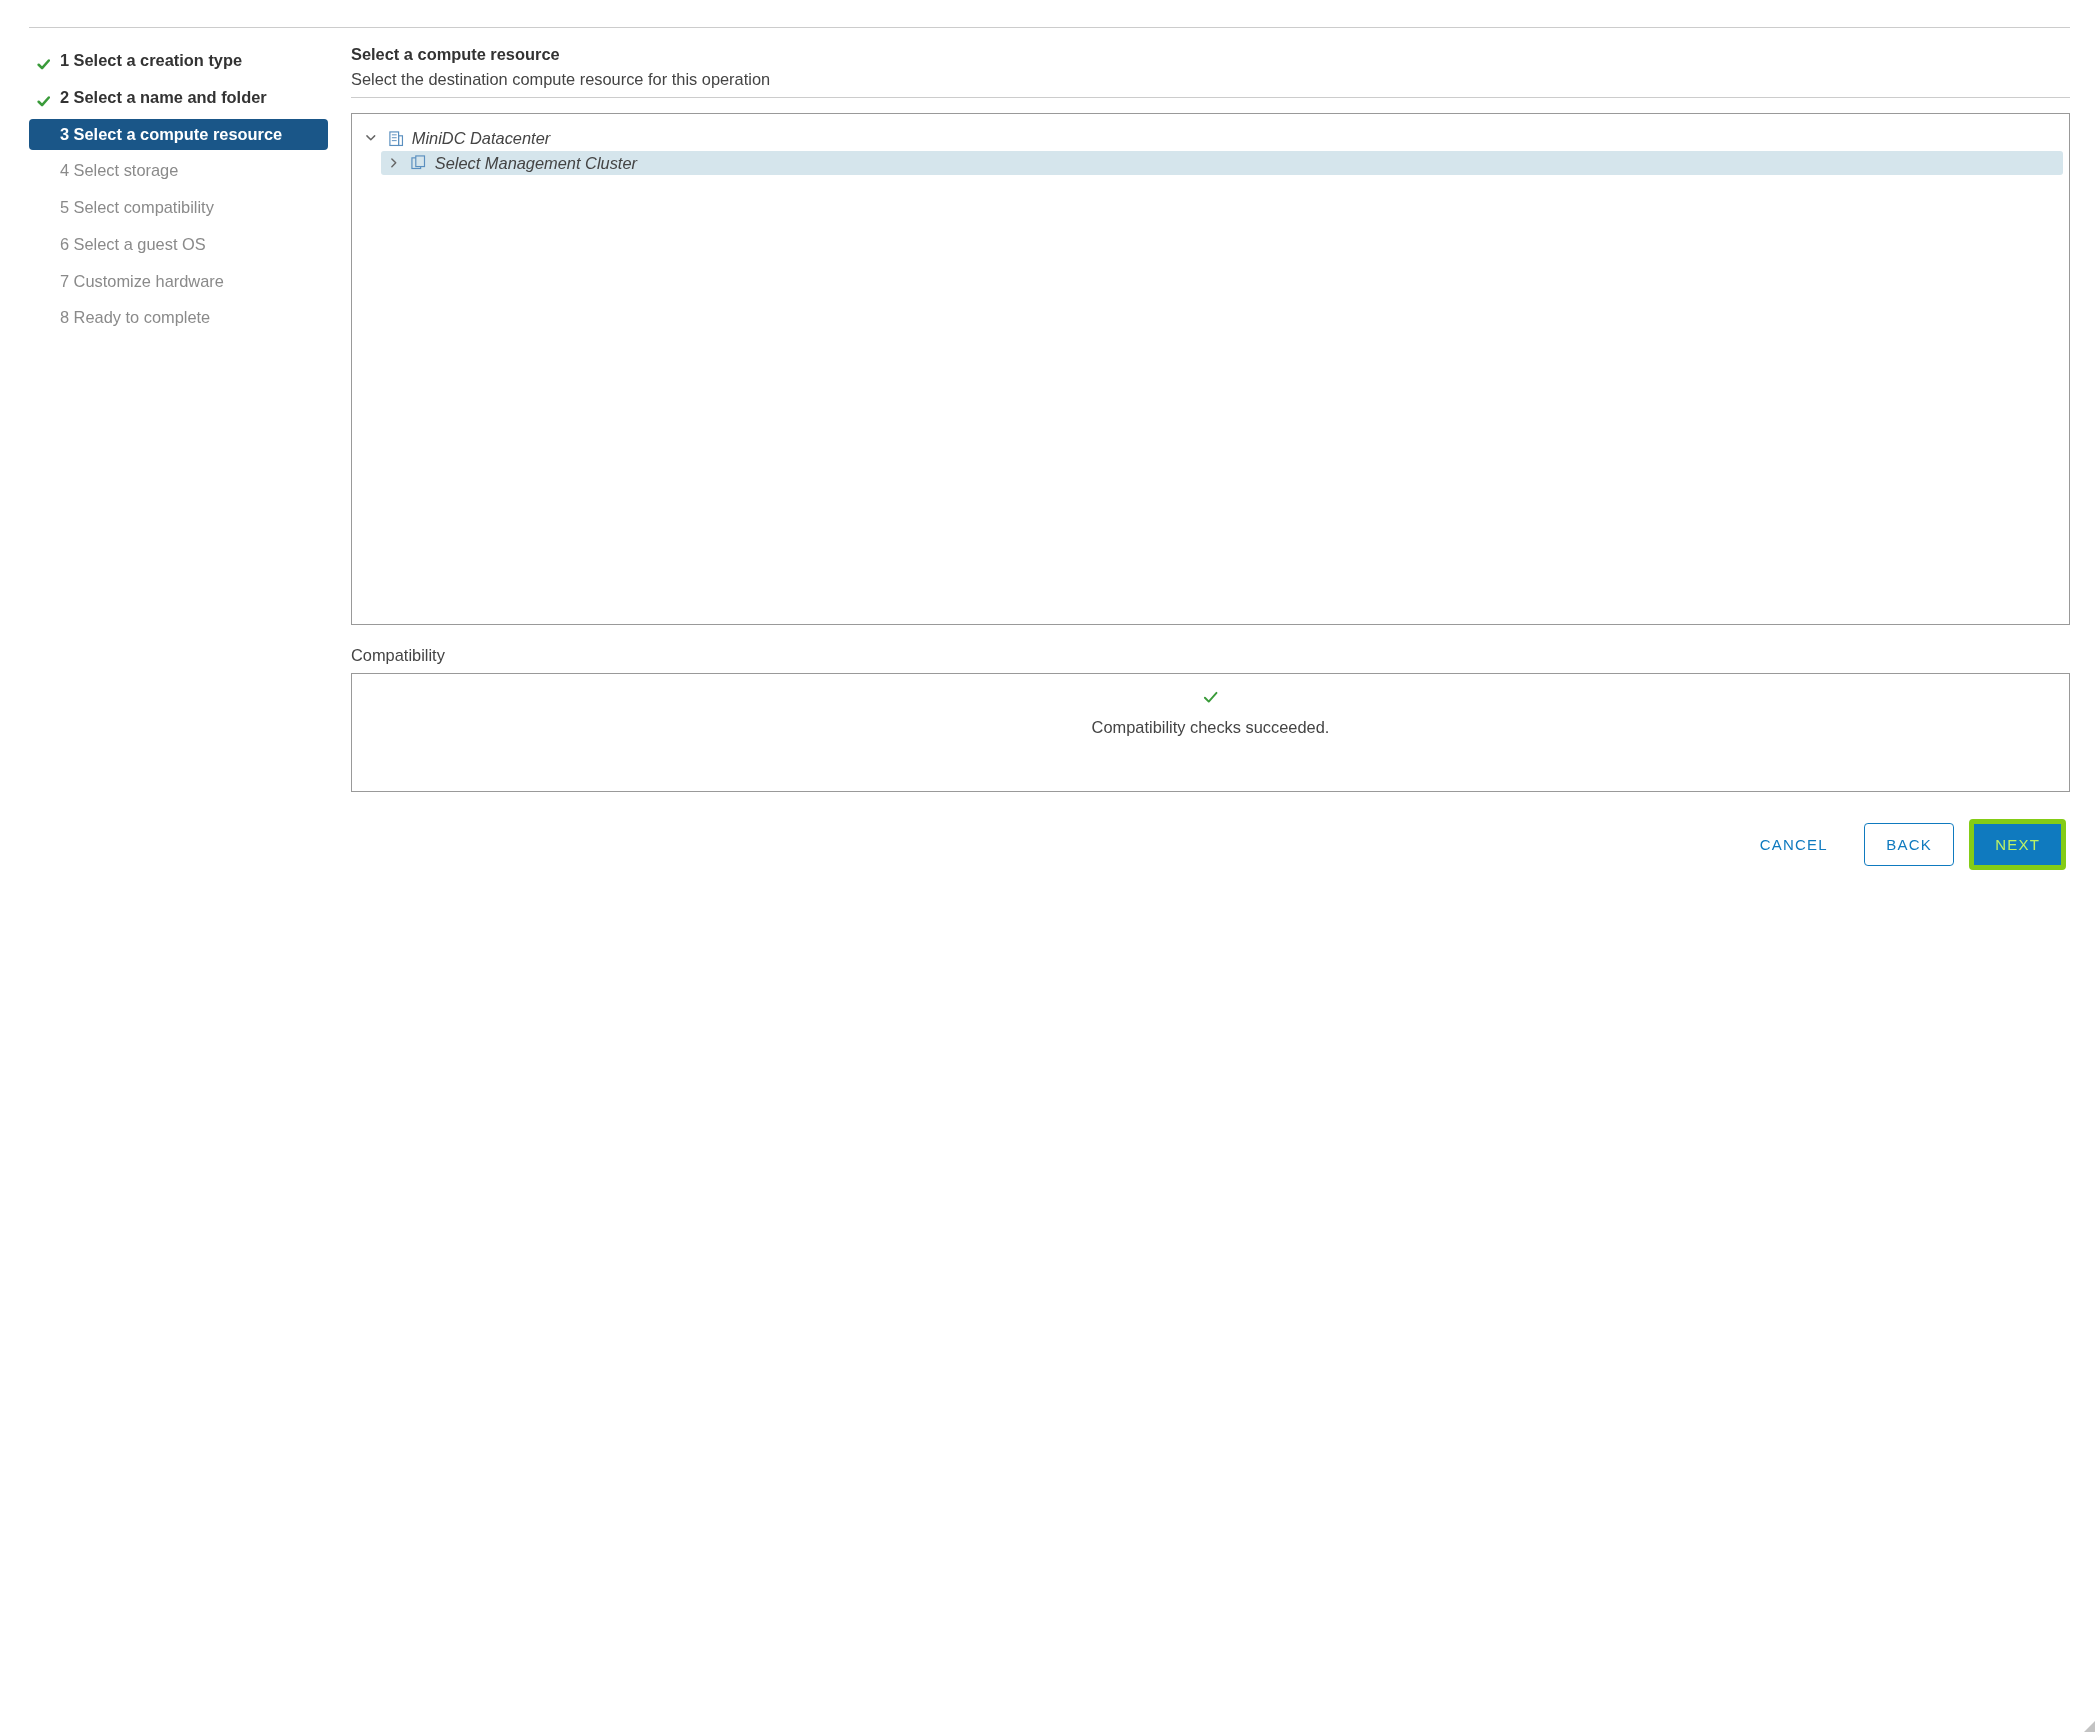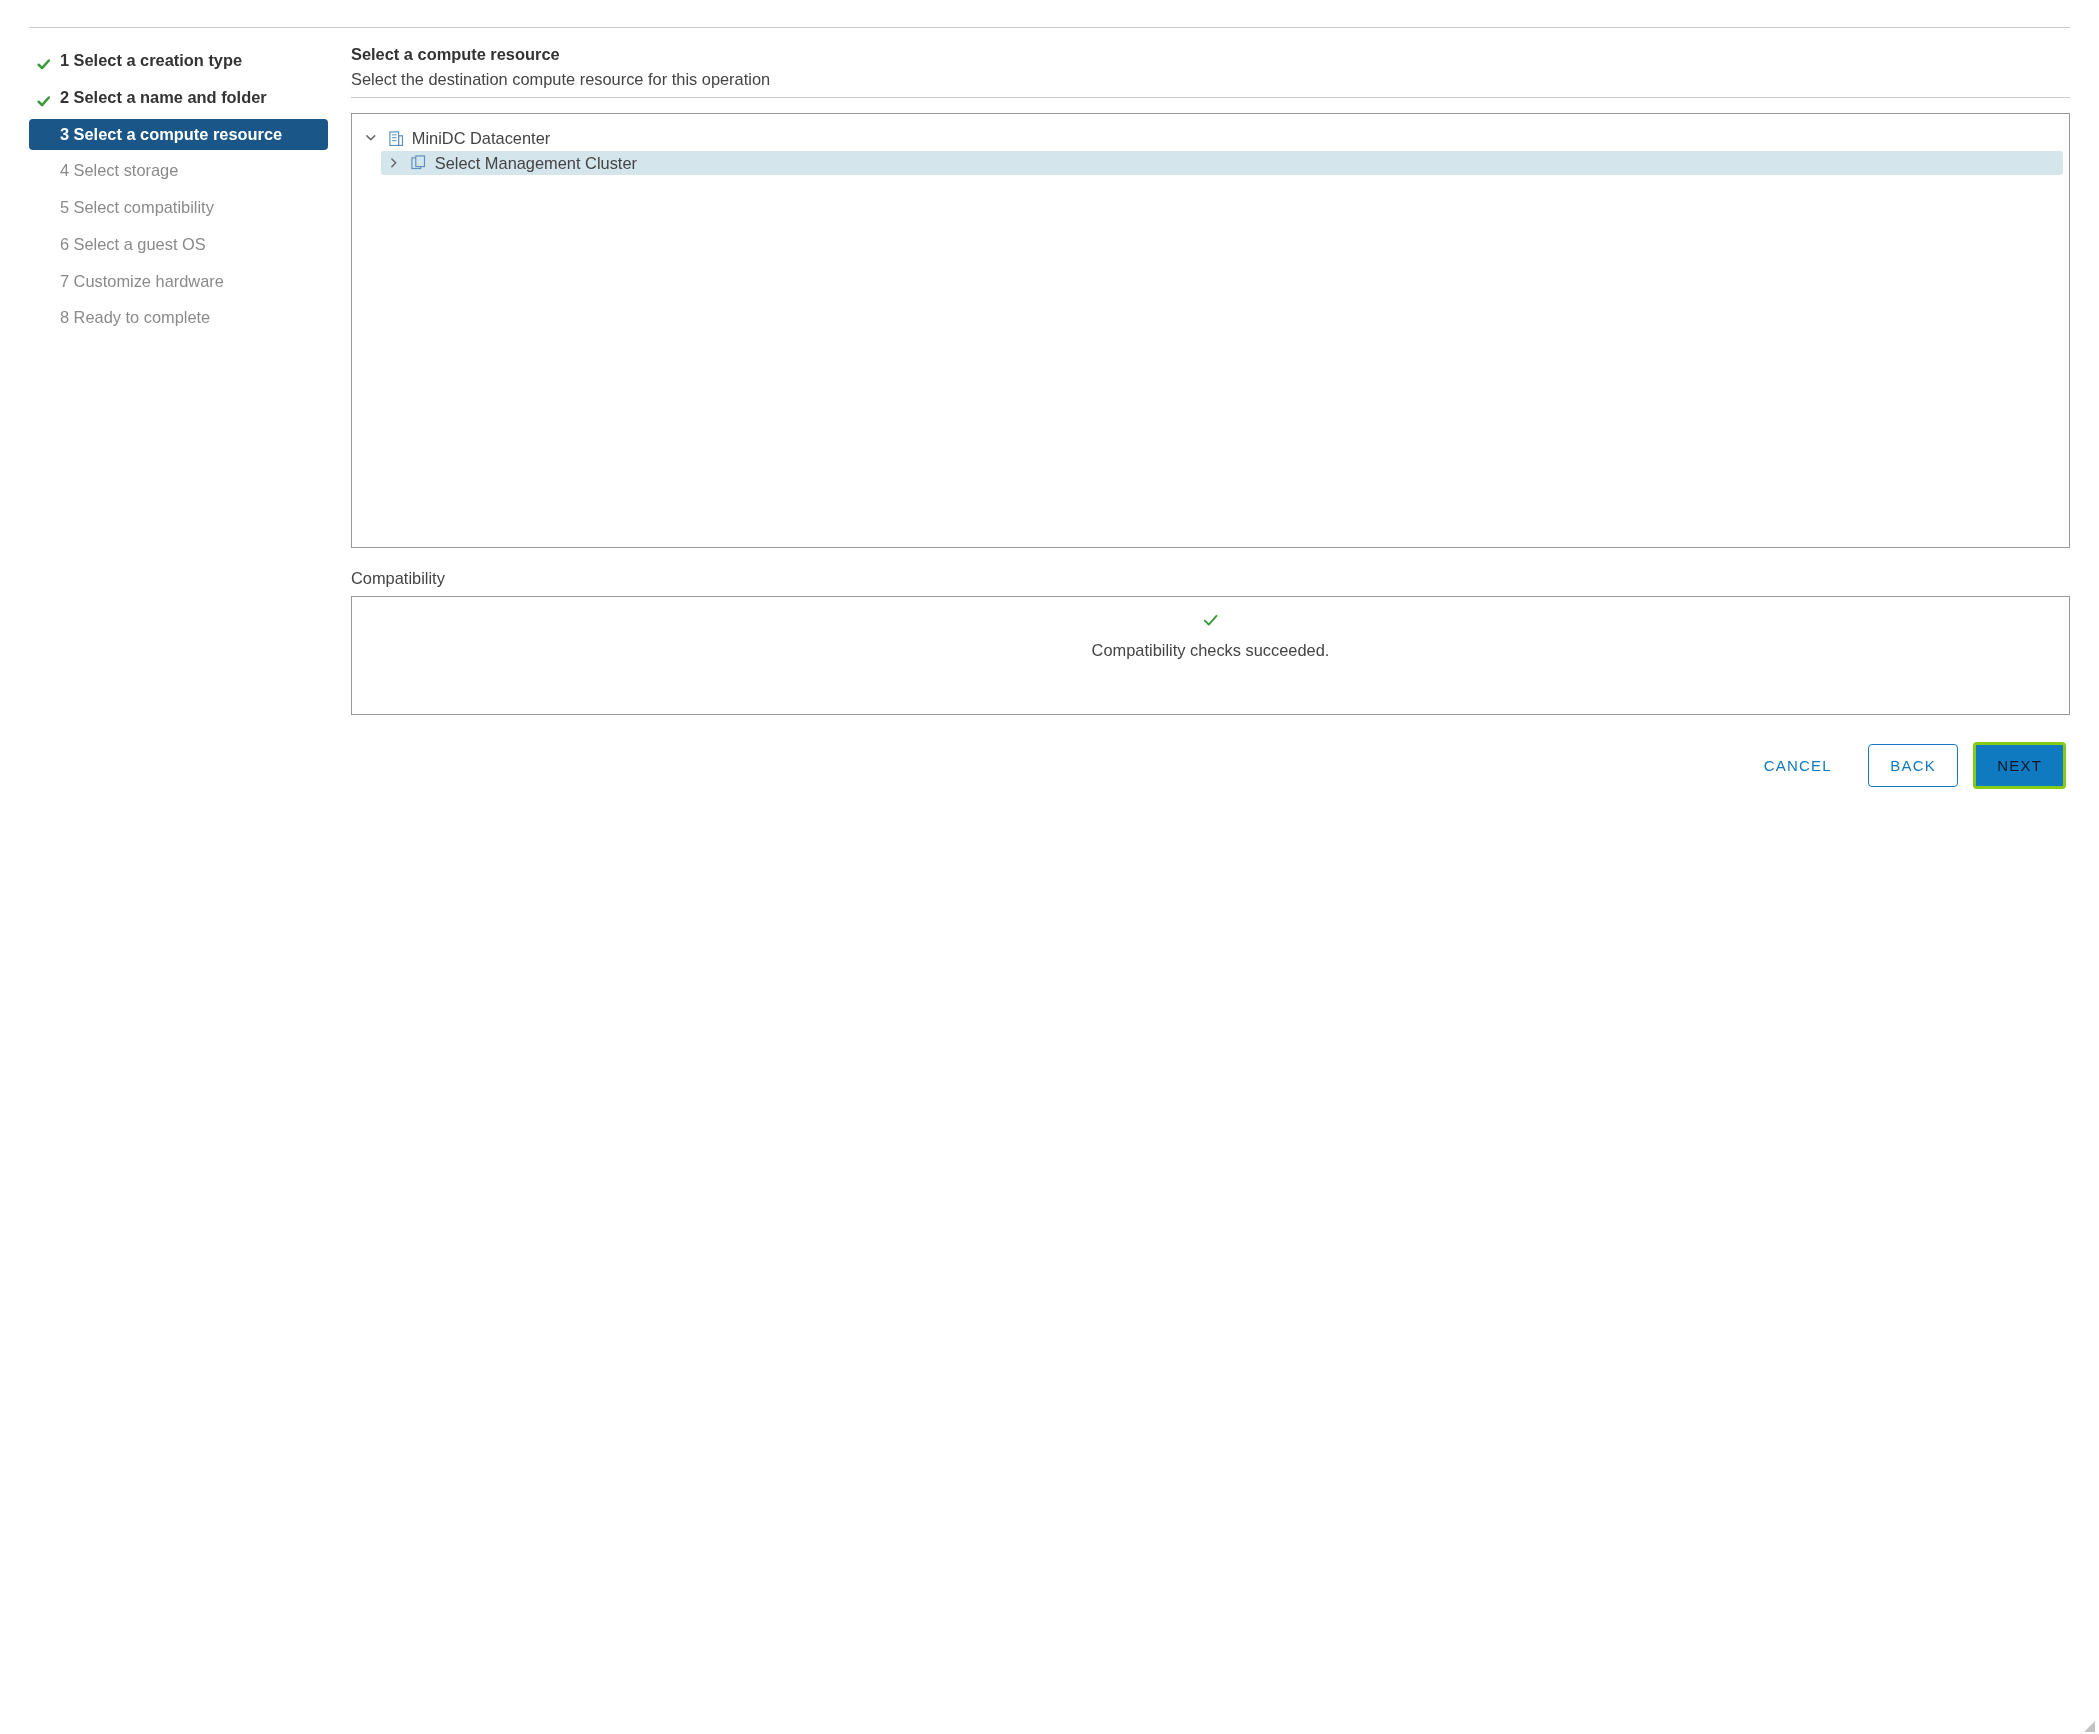--- a/index.html
+++ b/index.html
@@ -79,23 +79,24 @@
     margin: 0 0 7.7px 0;
   }
   .hr-sub {
     border: none;
     border-top: 1px solid #ccc;
     margin: 0 0 15.4px 0;
   }
   .tree-panel {
     border: 1px solid #999;
     padding: 11.6px 5.8px;
-    height: 435px;
+    height: 512px;
     overflow: auto;
     font-size: 16.4px;
+    font-style: italic;
   }
   .tree-row {
     display: flex;
     align-items: center;
     gap: 7.7px;
     padding: 2.9px 5.8px;
     border-radius: 2.9px;
   }
   .tree-row .caret {
     width: 15.4px;
@@ -150,22 +151,22 @@
     border: none;
     color: #0f7abf;
   }
   .btn-outline {
     background: #fff;
     border: 1px solid #0f7abf;
     color: #0f7abf;
   }
   .btn-primary {
     background: #0f7abf;
-    border: 3px solid #84cc16;
-    color: #0f172a;
+    border: 5px solid #84cc16;
+    color: #bef264;
   }
   .resize-handle {
     position: absolute;
     right: 3.9px;
     bottom: 1.9px;
     width: 0; height: 0;
     border-left: 11.6px solid transparent;
     border-bottom: 11.6px solid #888;
     opacity: 0.5;
   }

